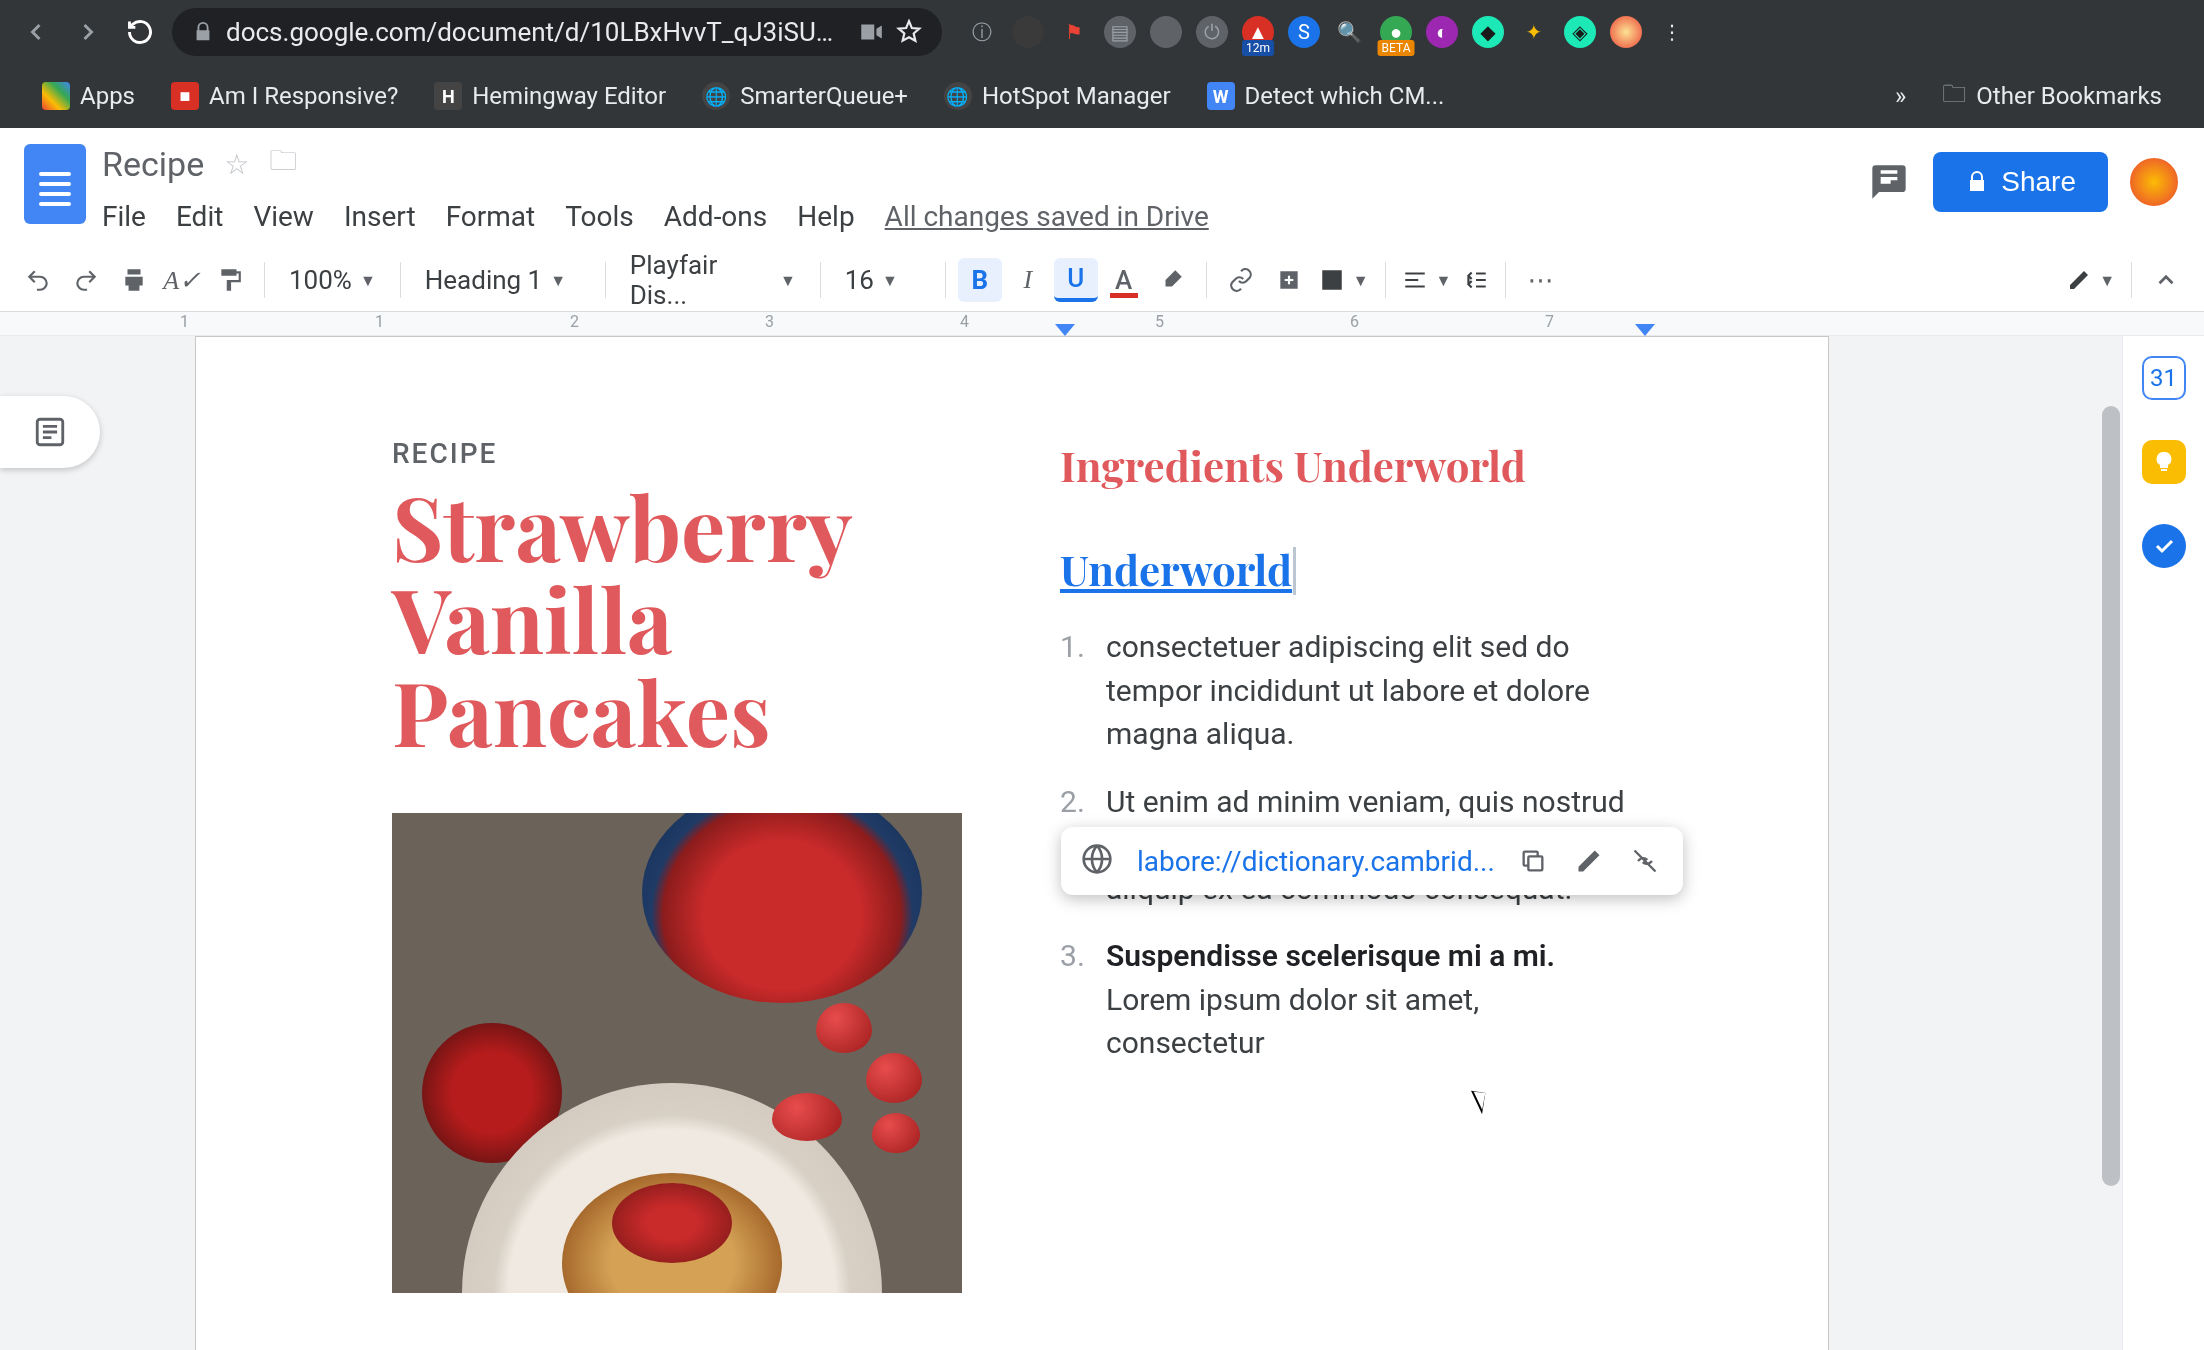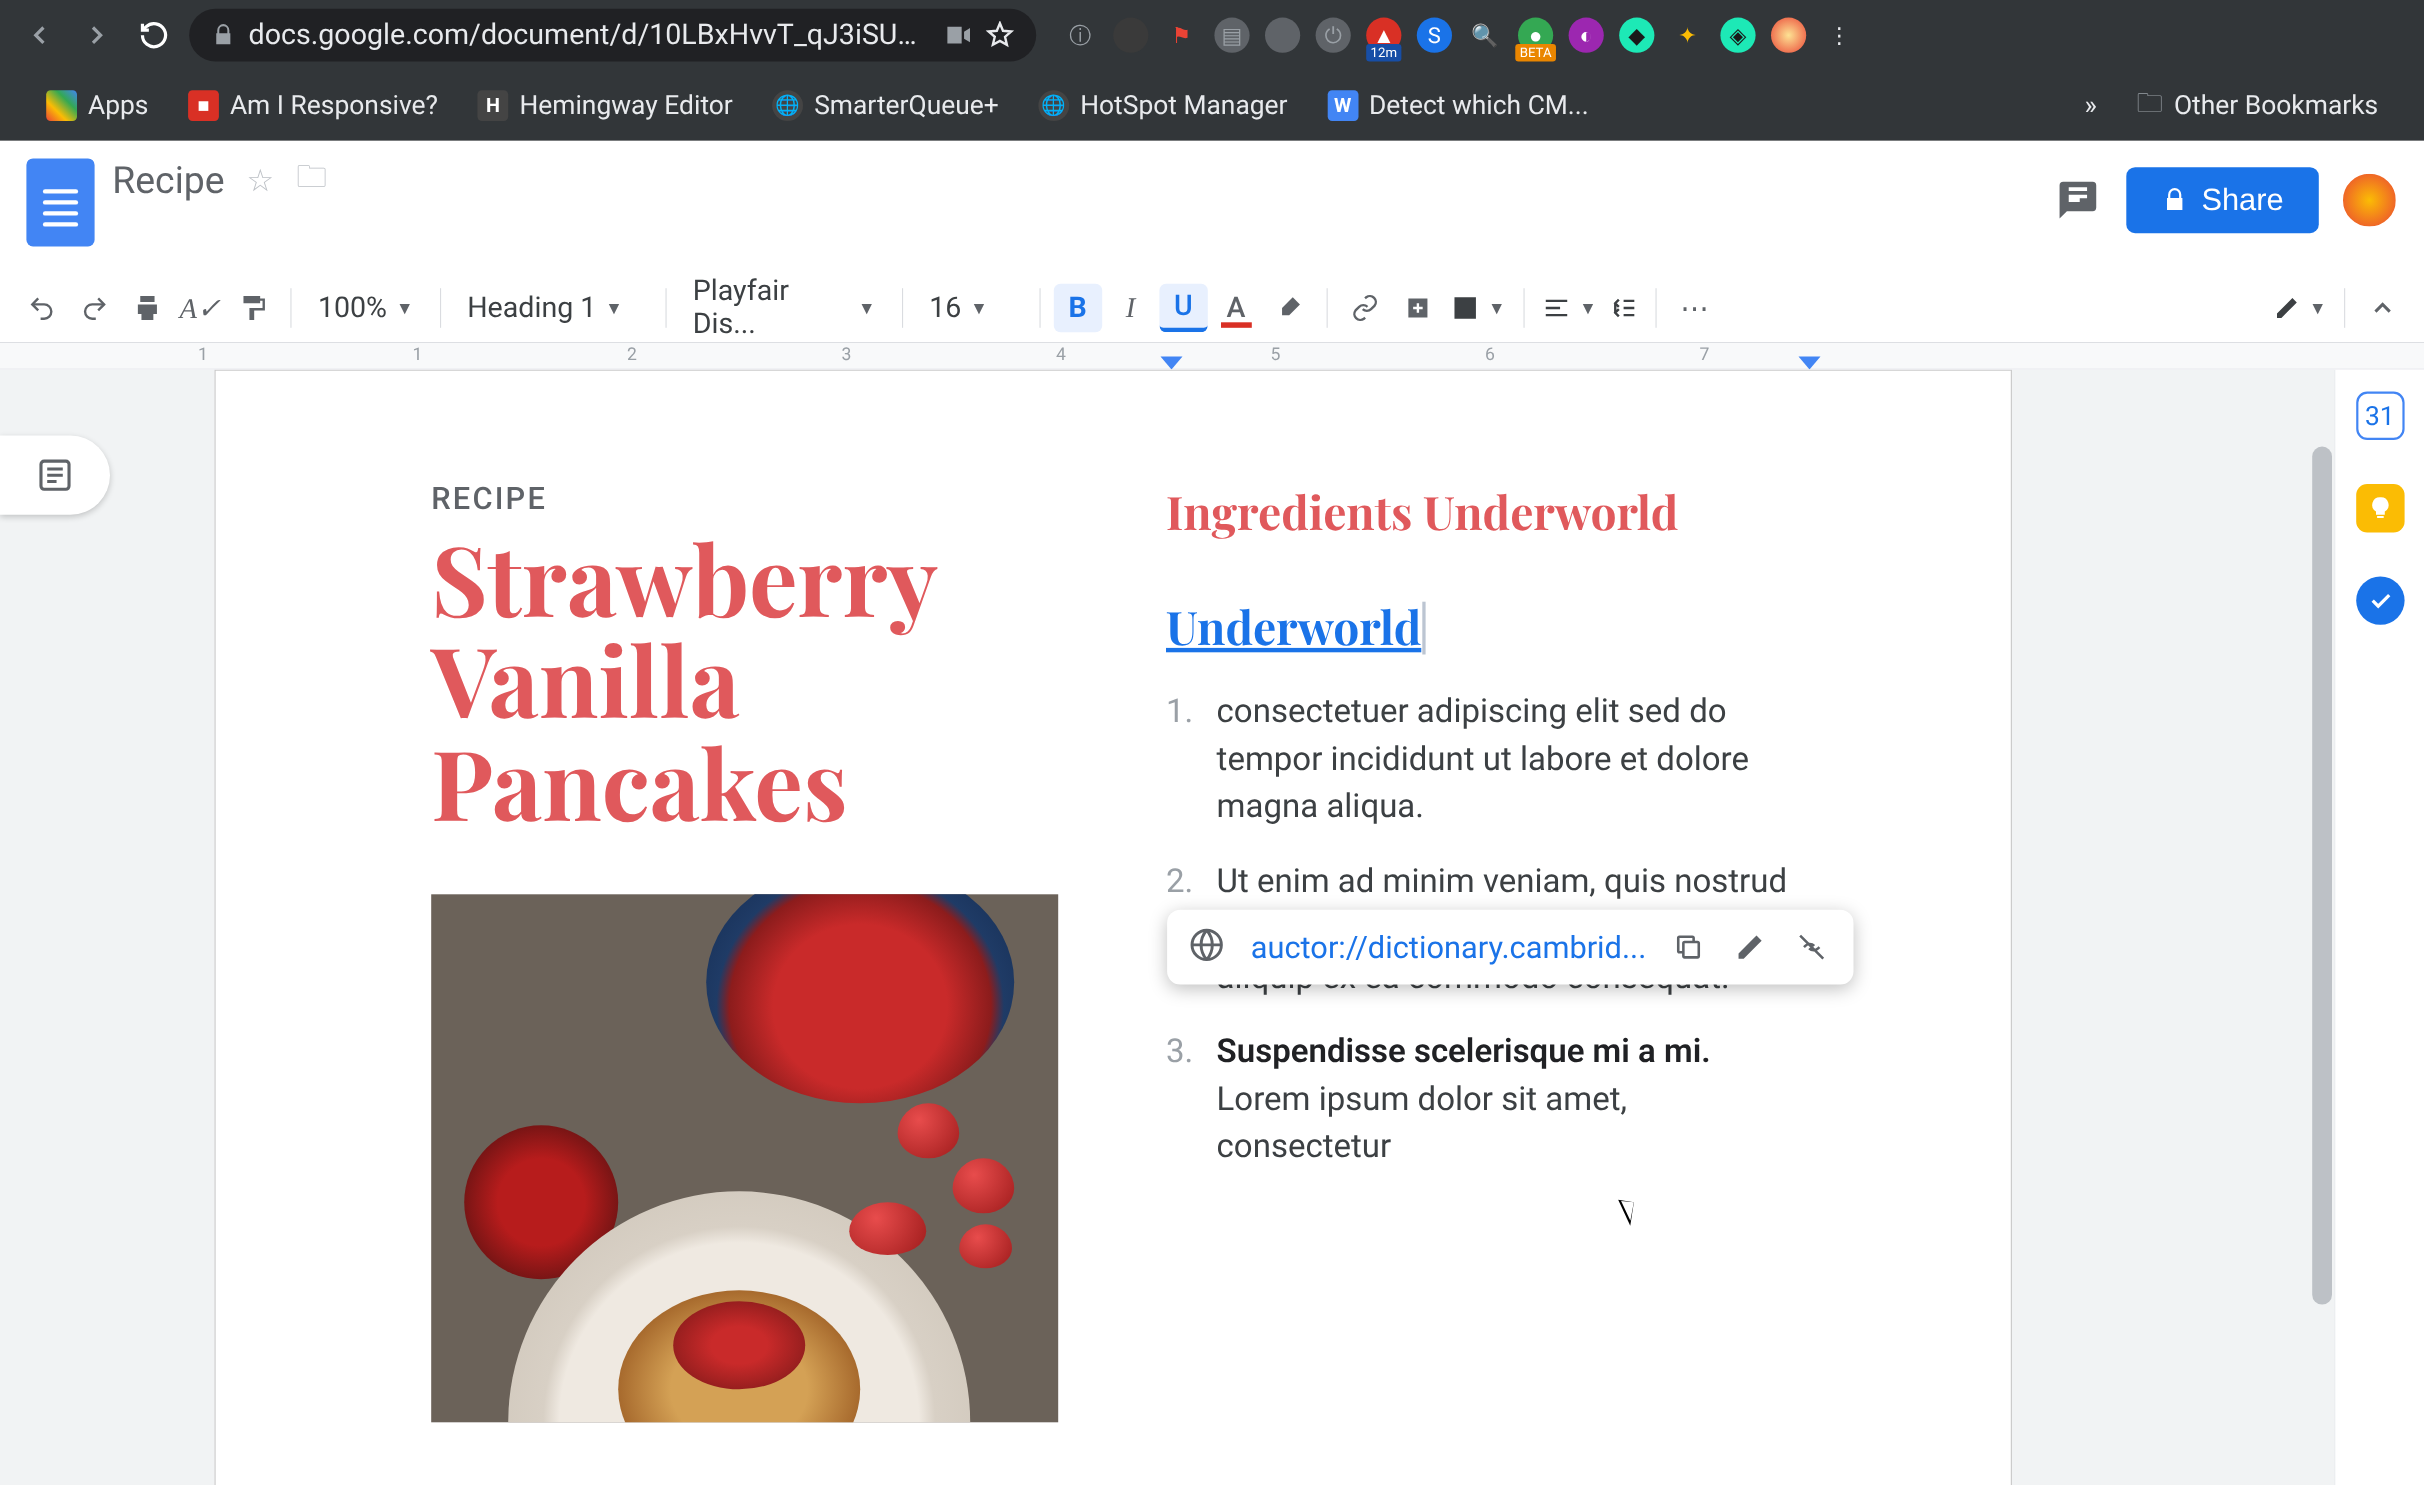--- a/index.html
+++ b/index.html
@@ -207,20 +207,31 @@
 </div>
 
 <div class="docs-header">
   <div class="docs-logo"></div>
   <div class="title-block">
     <div class="title-row">
       <span class="doc-title">Recipe</span>
       <span class="title-icon">☆</span>
       <span class="title-icon">🗀</span>
     </div>
+    <div class="menu-row">
+      <span class="menu-item">File</span>
+      <span class="menu-item">Edit</span>
+      <span class="menu-item">View</span>
+      <span class="menu-item">Insert</span>
+      <span class="menu-item">Format</span>
+      <span class="menu-item">Tools</span>
+      <span class="menu-item">Add-ons</span>
+      <span class="menu-item">Help</span>
+      <span class="save-status">All changes saved in Drive</span>
+    </div>
   </div>
   <div class="header-right">
     <div class="comments-btn">
       <svg width="40" height="40" viewBox="0 0 24 24" fill="currentColor">
           <path d="M20 2H4a2 2 0 0 0-2 2v18l4-4h14a2 2 0 0 0 2-2V4a2 2 0 0 0-2-2zM7 9h10v2H7zm6 4H7v-2h6zm4-6H7V5h10z"></path>
         </svg>
     </div>
     <button class="share-btn">
       <svg width="24" height="24" viewBox="0 0 24 24" fill="currentColor">
           <path d="M6 10V7a6 6 0 1 1 12 0v3h1v11H5V10h1zm2 0h8V7a4 4 0 0 0-8 0v3z"></path>
@@ -388,21 +399,21 @@
       </div>
     </div>
 
     <div class="link-popup" style="left:865px;top:490px">
       <span class="globe">
           <svg width="32" height="32" viewBox="0 0 24 24" fill="none" stroke="currentColor" stroke-width="2">
             <circle cx="12" cy="12" r="10"></circle>
             <path d="M2 12h20M12 2a15 15 0 0 1 0 20M12 2a15 15 0 0 0 0 20"></path>
           </svg>
         </span>
-      <span class="url">auctor://dictionary.cambrid...</span>
+      <span class="url">labore://dictionary.cambrid...</span>
       <span class="action">
           <svg width="28" height="28" viewBox="0 0 24 24" fill="none" stroke="currentColor" stroke-width="2">
             <rect x="8" y="8" width="12" height="12" rx="1"></rect>
             <path d="M16 8V5a1 1 0 0 0-1-1H5a1 1 0 0 0-1 1v10a1 1 0 0 0 1 1h3"></path>
           </svg>
         </span>
       <span class="action">
           <svg width="28" height="28" viewBox="0 0 24 24" fill="currentColor">
             <path d="M3 17v4h4L19 9l-4-4zM21 7l-2 2-4-4 2-2z"></path>
           </svg>

